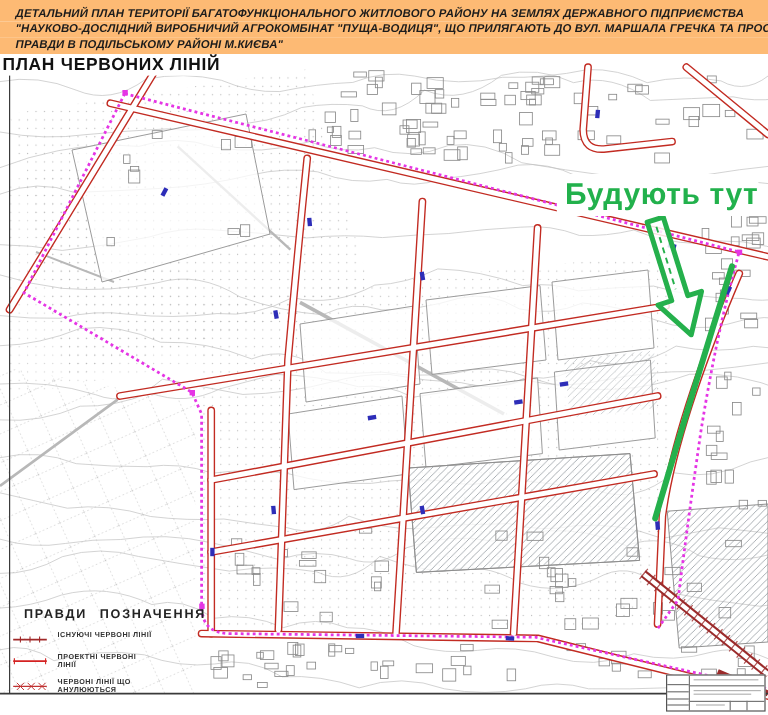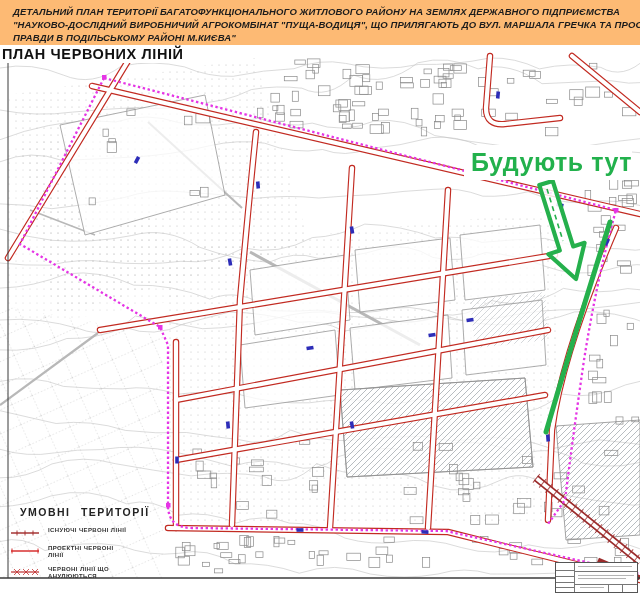--- a/index.html
+++ b/index.html
@@ -372,21 +372,21 @@
     <div class="hline">"НАУКОВО-ДОСЛІДНИЙ ВИРОБНИЧИЙ АГРОКОМБІНАТ "ПУЩА-ВОДИЦЯ", ЩО ПРИЛЯГАЮТЬ ДО ВУЛ. МАРШАЛА ГРЕЧКА ТА ПРОСП.</div>
     <div class="hline">ПРАВДИ В ПОДІЛЬСЬКОМУ РАЙОНІ М.КИЄВА"</div>
     <div class="subtitle">ПЛАН ЧЕРВОНИХ ЛІНІЙ</div>
   </div>
 
   <div class="annotation-box">
     <span>Будують тут</span>
   </div>
 
   <div class="legend">
-    <div class="legend-title">УМОВНІ  ТЕРИТОРІЇ</div>
+    <div class="legend-title">ПРАВДИ  ПОЗНАЧЕННЯ</div>
 
     <div class="legend-item">
       <svg width="30" height="10">
         <line x1="1" y1="5" x2="29" y2="5" stroke="#a02828" stroke-width="1.4"></line>
         <line x1="7" y1="2.5" x2="7" y2="7.5" stroke="#a02828" stroke-width="0.9"></line>
         <line x1="15" y1="2.5" x2="15" y2="7.5" stroke="#a02828" stroke-width="0.9"></line>
         <line x1="23" y1="2.5" x2="23" y2="7.5" stroke="#a02828" stroke-width="0.9"></line>
       </svg>
       <span class="legend-label">ІСНУЮЧІ ЧЕРВОНІ ЛІНІЇ</span>
     </div>

